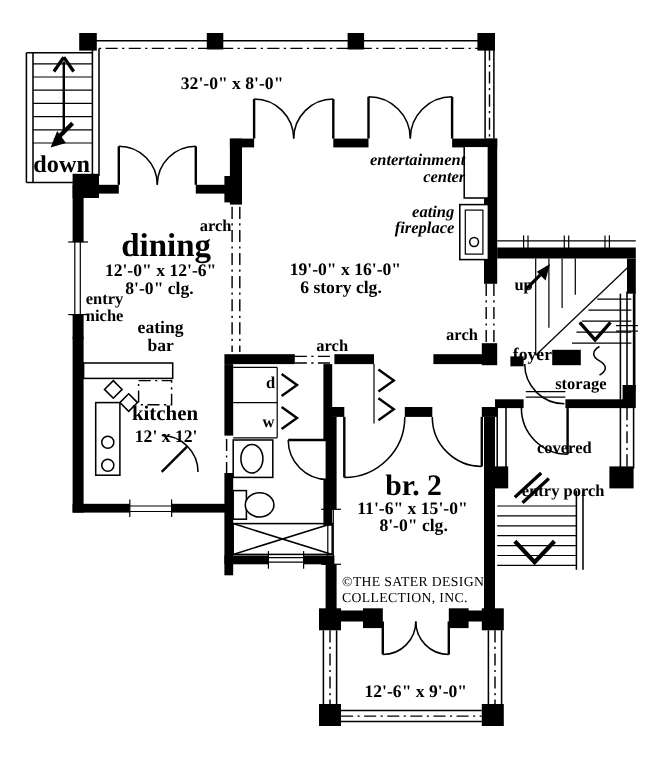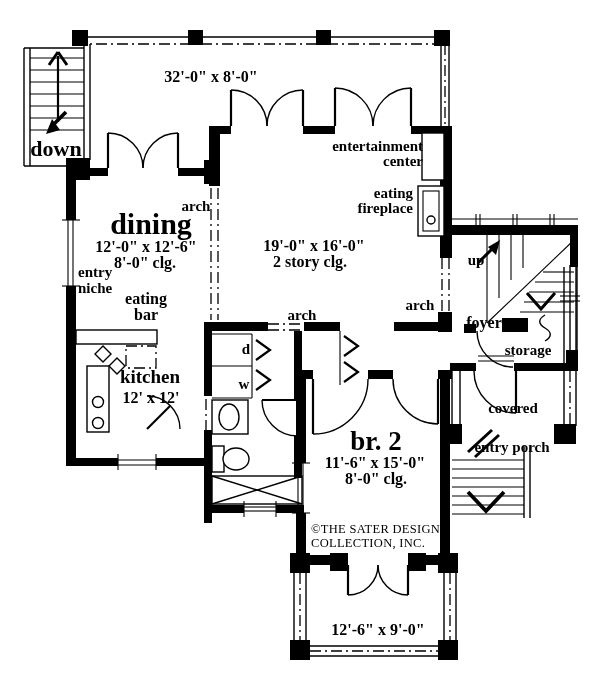--- a/index.html
+++ b/index.html
@@ -3,21 +3,21 @@
 <meta charset="utf-8">
 <style>
   html,body{margin:0;padding:0;background:#fff;}
   .plan{
     position:relative;width:600px;height:698px;background:#ffffff;
     font-family:"Liberation Serif","DejaVu Serif",serif;color:#000;overflow:hidden;
   }
   .plan svg{position:absolute;left:0;top:0;}
   .lbl{position:absolute;font-weight:bold;white-space:nowrap;line-height:1;color:#000;}
   .c{transform:translateX(-50%);}
-  .r{text-align:center;}
+  .r{text-align:center;font-style:italic;}
   .s30{font-size:30px;}
   .s28{font-size:27px;}
   .s19{font-size:19px;}
   .s18{font-size:22px;}
   .s16b{font-size:16px;}
   .s15b{font-size:15px;}
   .s12{font-size:12.5px;font-weight:normal;letter-spacing:.3px;}
   
   .ln{stroke:#000;stroke-width:1.4;fill:none;}
   .lt{stroke:#000;stroke-width:1.1;fill:none;}
@@ -320,21 +320,21 @@
 <div class="lbl c s16b" style="left:211px;top:69px">32'-0" x 8'-0"</div>
 
 <div class="lbl c s18" style="left:56px;top:138px">down</div>
 
 <div class="lbl c s30" style="left:151px;top:209px">dining</div>
 <div class="lbl c s16b" style="left:146px;top:239px">12'-0" x 12'-6"</div>
 <div class="lbl c s16b" style="left:145px;top:255px">8'-0" clg.</div>
 <div class="lbl c s15b" style="left:196px;top:199px">arch</div>
 
 <div class="lbl c s16b" style="left:314px;top:238px">19'-0" x 16'-0"</div>
-<div class="lbl c s16b" style="left:310px;top:254px">2 story clg.</div>
+<div class="lbl c s16b" style="left:310px;top:254px">6 story clg.</div>
 
 <div class="lbl r s15b" style="right:177px;top:139px">entertainment</div>
 <div class="lbl r s15b" style="right:177px;top:154px">center</div>
 <div class="lbl r s15b" style="right:187px;top:186px">eating</div>
 <div class="lbl r s15b" style="right:187px;top:201px">fireplace</div>
 
 <div class="lbl s15b" style="left:78px;top:265px">entry</div>
 <div class="lbl s15b" style="left:78px;top:281px">niche</div>
 <div class="lbl c s16b" style="left:146px;top:291px">eating</div>
 <div class="lbl c s16b" style="left:146px;top:307px">bar</div>

